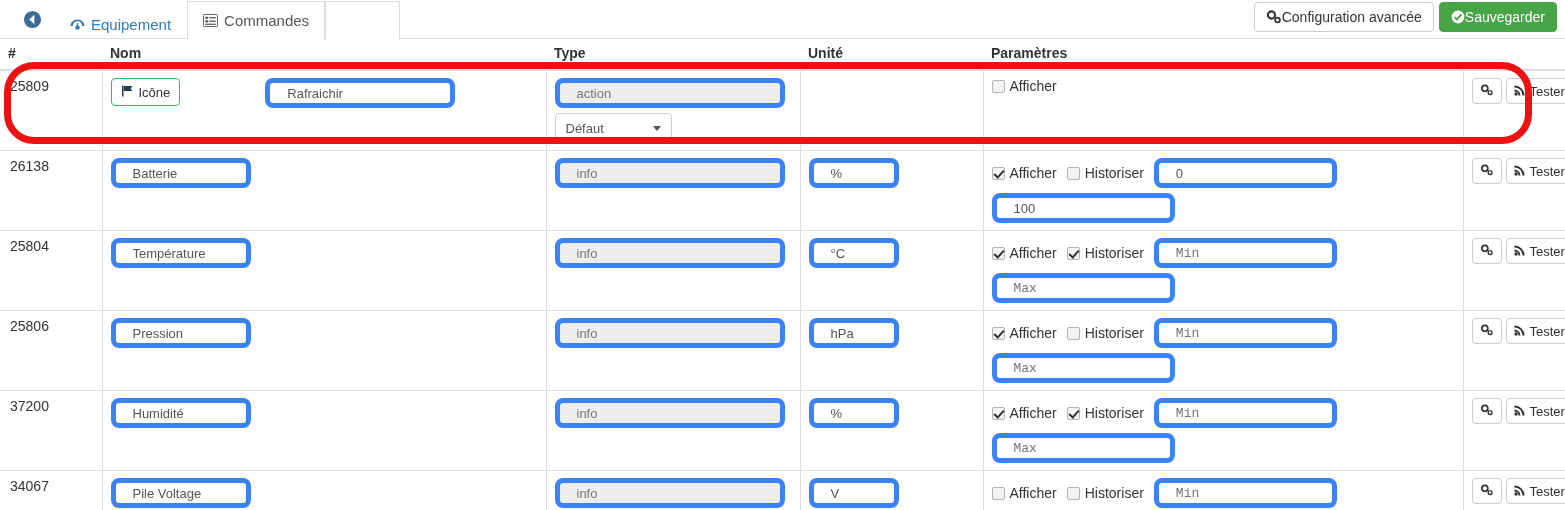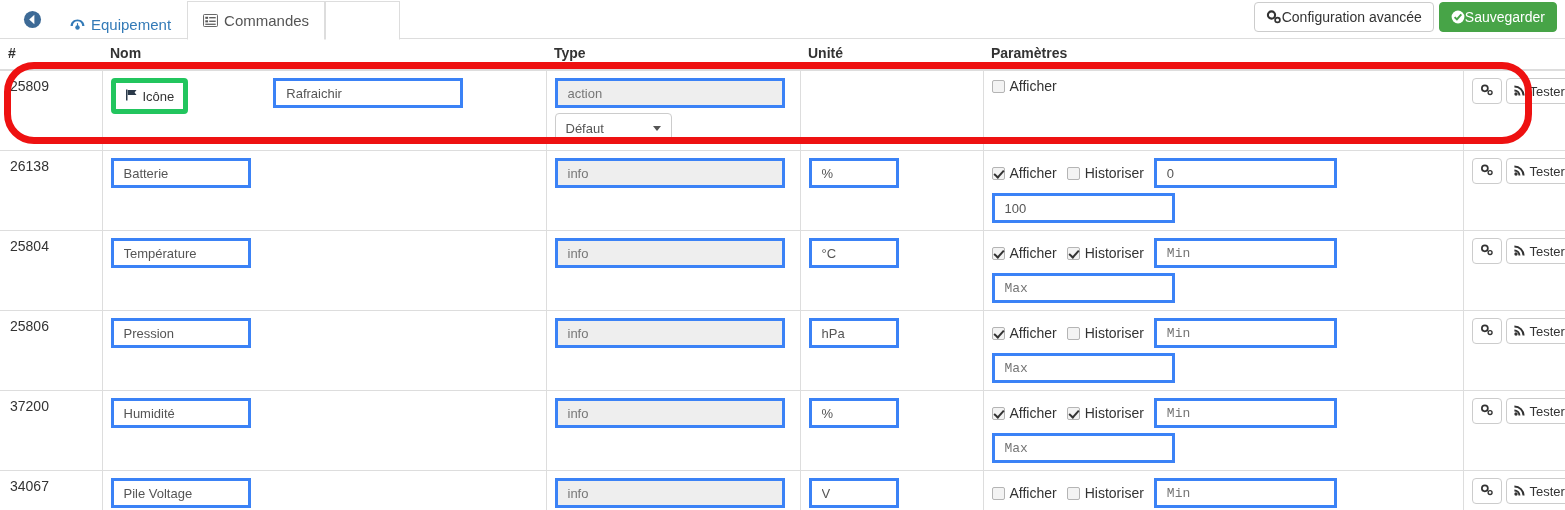--- a/index.html
+++ b/index.html
@@ -135,26 +135,26 @@
   .col-unite { width: 167px; }
   .col-param { width: 464px; }
   .col-act   { width: 155px; }
 
   .id-cell { font-size: 14px; color: #333333; padding-left: 10px !important; }
 
   
   .inp {
     box-sizing: border-box;
     height: 30px;
-    border: 3px solid #3b82f6;
-    border-radius: 0;
+    border: 5px solid #3b82f6;
+    border-radius: 8px;
     background: #ffffff;
     font-size: 13px;
     color: #555555;
-    padding: 0 10px;
+    padding: 0 17px;
     font-family: "Liberation Sans", sans-serif;
     display: inline-flex;
     align-items: center;
     vertical-align: top;
     outline: none;
   }
   .inp.ph { color: #a16207; font-family: Liberation Mono, monospace; }
   .inp.disabled {
     background: #eeeeee;
     color: #777777;
@@ -184,23 +184,23 @@
     width: 0; height: 0;
     border-left: 4px solid transparent;
     border-right: 4px solid transparent;
     border-top: 5px solid #555555;
   }
 
   .icone-btn {
     display: inline-flex;
     align-items: center;
     gap: 5px;
-    height: 36px;
+    height: 28px;
     padding: 0 9px;
-    border: 5px solid #22c55e;
+    border: 1px solid #22c55e;
     border-radius: 4px;
     background: #ffffff;
     font-size: 13px;
     color: #333333;
     cursor: pointer;
     vertical-align: top;
   }
 
   .nom-wrap { display: flex; align-items: flex-start; }
 

